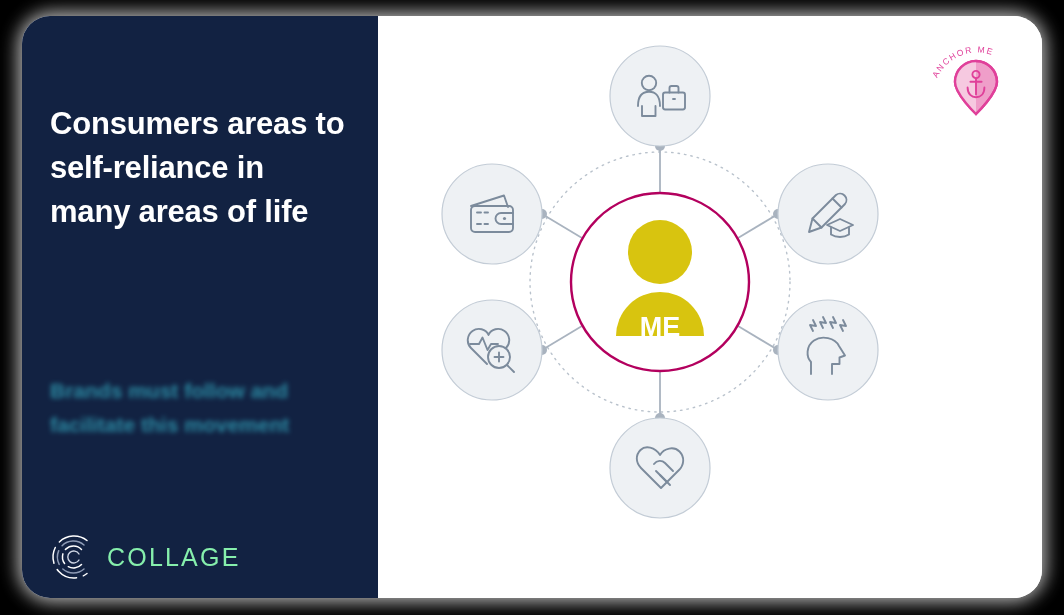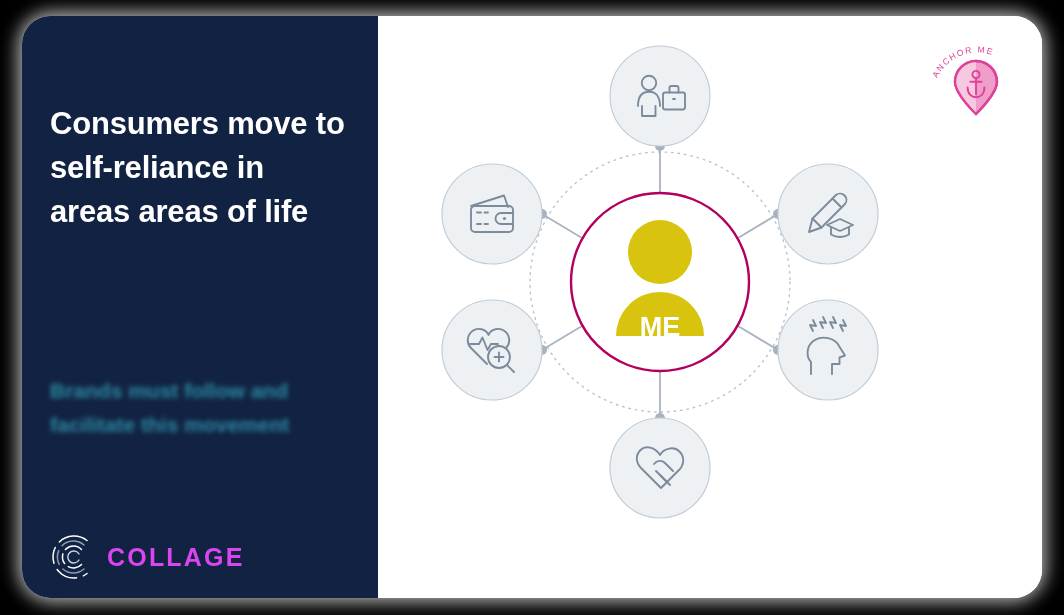--- a/index.html
+++ b/index.html
@@ -64,23 +64,23 @@
   }
   #logo {
     position: absolute;
     left: 26px; top: 516px;
     display: flex;
     align-items: center;
     gap: 9px;
   }
   #logo-mark { width: 50px; height: 50px; flex: 0 0 50px; }
   #logo-text {
-    color: #d946ef;
+    color: #86efac;
     font-size: 25px;
-    font-weight: bold;
+    font-weight: normal;
     letter-spacing: 2.2px;
   }
   
   #right-panel {
     position: relative;
     flex: 1 1 auto;
     height: 100%;
     background: #ffffff;
   }
   #diagram { position: absolute; left: 0; top: 0; width: 664px; height: 607px; }
@@ -89,21 +89,21 @@
 </head>
 <body>
 
 <div id="stage">
   <div id="glow"></div>
 
   <div id="card">
 
     <div id="left-panel">
 
-      <div id="headline">Consumers move to self-reliance in areas areas of life</div>
+      <div id="headline">Consumers areas to self-reliance in many areas of life</div>
 
       <div id="subtitle">Brands must follow and facilitate this movement</div>
 
       <div id="logo">
         <span id="logo-mark">
           <svg viewBox="0 0 50 50" width="50" height="50">
             <g fill="none" stroke-linecap="round">
               <path d="M39 8.5 A21 21 0 1 0 39 41.5" stroke="#ffffff" stroke-width="1.5" stroke-dasharray="30 7 16 7 22 7"></path>
               <path d="M36 13 A16 16 0 1 0 36 37" stroke="#8e9bb5" stroke-width="1.5" stroke-dasharray="24 6 14 6"></path>
               <path d="M33.5 17.5 A11 11 0 1 0 33.5 32.5" stroke="#ffffff" stroke-width="1.5" stroke-dasharray="18 5 10 5"></path>

